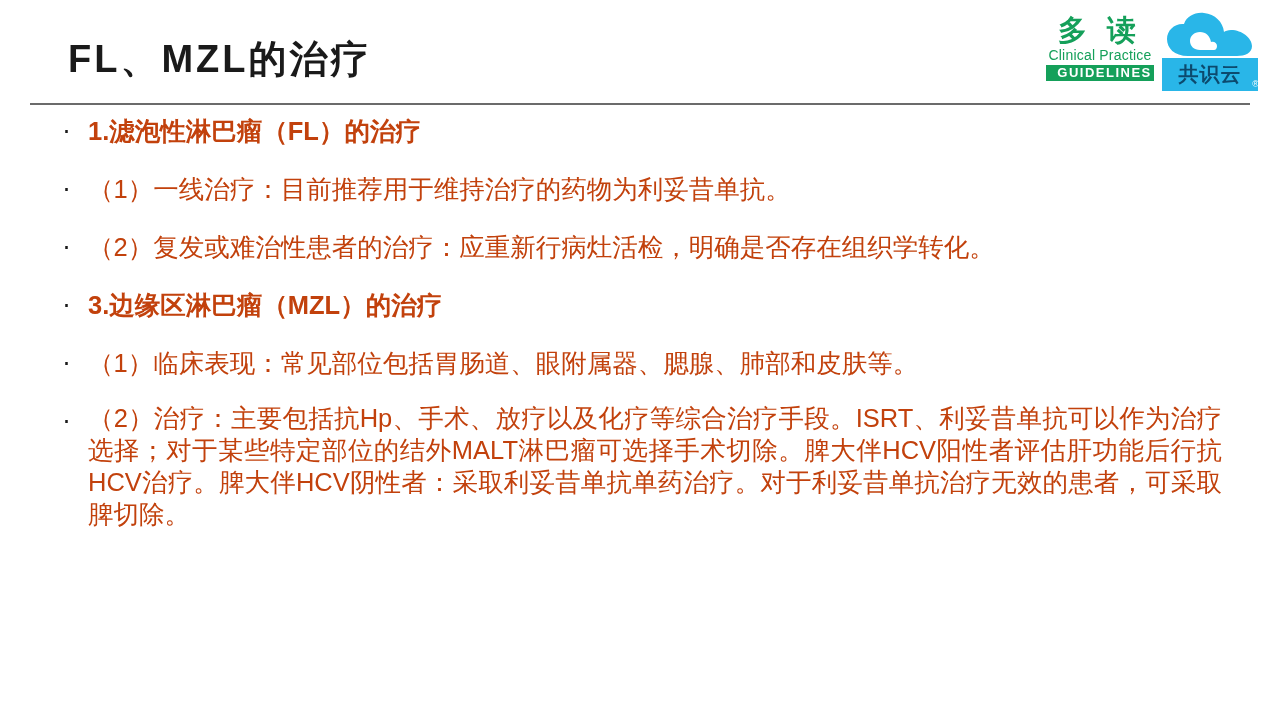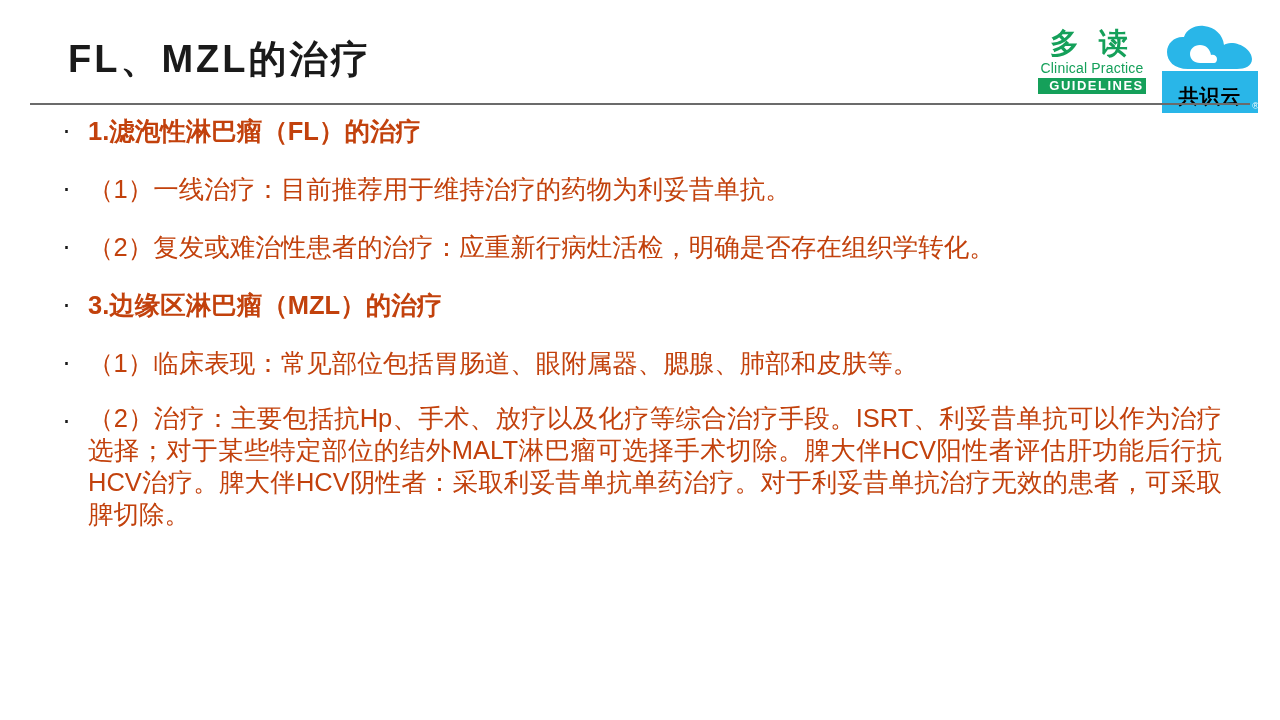--- a/index.html
+++ b/index.html
@@ -41,24 +41,24 @@
     left: 30px;
     right: 30px;
     top: 103px;
     height: 2px;
     background: #6b6b6b;
   }
   
   .logo-group {
     position: absolute;
     right: 22px;
-    top: 25px;
+    top: 12px;
     display: flex;
     align-items: flex-start;
-    gap: 16px;
+    gap: 8px;
   }
   .logo-duodu {
     width: 108px;
     text-align: center;
     line-height: 1;
     padding-top: 4px;
   }
   .logo-duodu .cn {
     font-size: 29px;
     font-weight: bold;
@@ -92,25 +92,25 @@
     position: relative;
     height: 48px;
   }
   .logo-gongshiyun svg {
     display: block;
     margin: 0 auto;
   }
   .logo-gongshiyun .gsy-text {
     display: block;
     background: #29b6e8;
-    color: #000000;
+    color: #0c4a6e;
     font-size: 20px;
     font-weight: bold;
     letter-spacing: 1px;
-    padding: 12px 6px 3px 6px;
+    padding: 3px 6px 3px 6px;
     margin-top: -2px;
   }
   .logo-gongshiyun .reg {
     position: absolute;
     right: -1px;
     bottom: 2px;
     font-size: 9px;
     color: #ffffff;
   }
   

